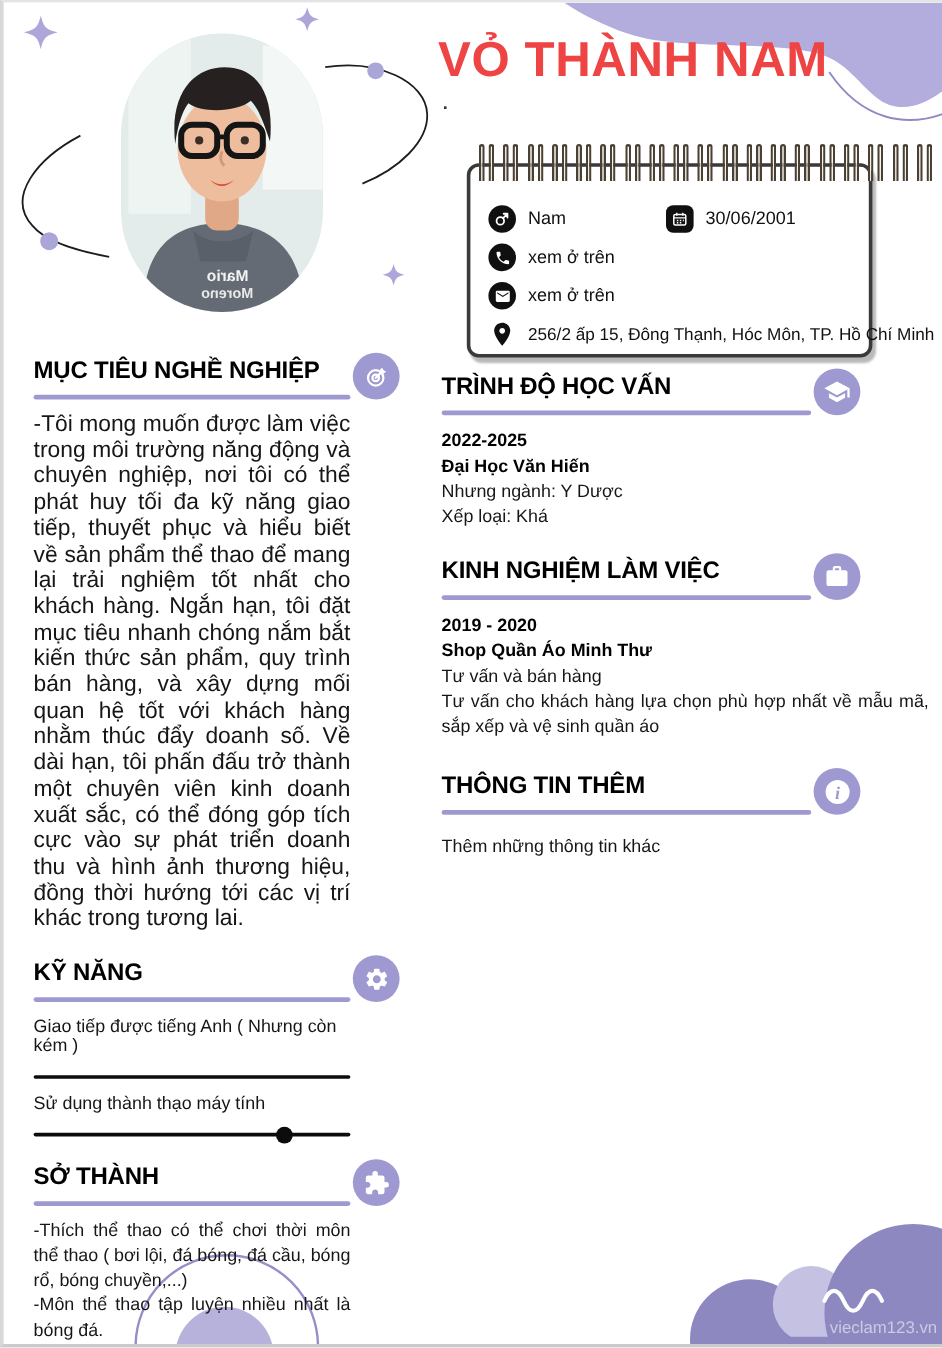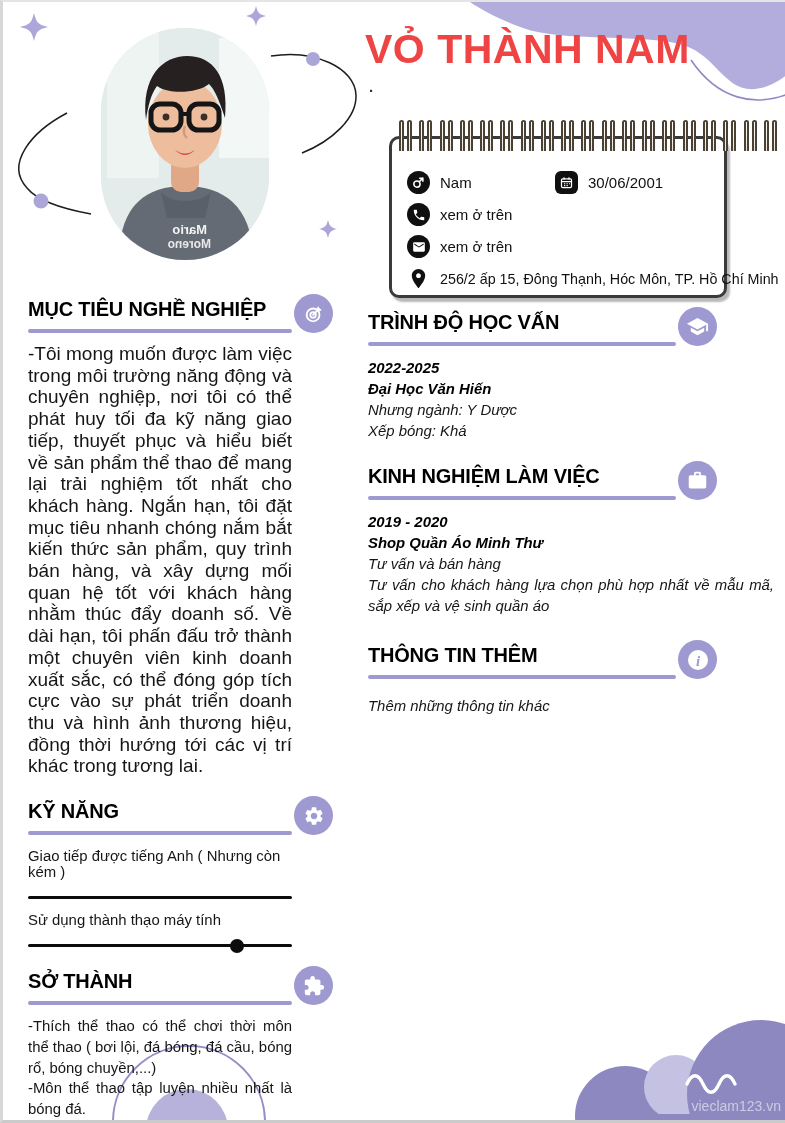--- a/index.html
+++ b/index.html
@@ -49,21 +49,21 @@
   .rule{height:4px;background:#9e99d0;margin-top:7px;border-radius:2px;}
   .badge{position:absolute;right:-41px;top:-3px;width:39px;height:39px;border-radius:50%;background:#9e99d0;display:flex;align-items:center;justify-content:center;}
 
   .body-text{font-size:19px;line-height:21.7px;text-align:justify;color:#161616;margin:10px 0 0 0;}
   .hobby-line{font-size:14.9px;line-height:20.8px;text-align:justify;color:#161616;margin:0;}
 
   .skill-label{font-size:14.9px;color:#161616;margin-top:13px;}
   .skill-bar{position:relative;height:3px;background:#0c0c0c;margin-top:16px;border-radius:2px;}
   .skill-bar .dot{position:absolute;top:-5.5px;width:14px;height:14px;border-radius:50%;background:#0c0c0c;transform:translateX(-50%);}
 
-  .entry{margin-top:12px;font-size:14.9px;line-height:21px;color:#161616;font-style:italic;}
+  .entry{margin-top:12px;font-size:14.9px;line-height:21px;color:#161616;}
   .entry .b{font-weight:700;color:#000;}
   .entry .j{text-align:justify;}
   .mt{margin-top:22px;}
   .mt-lg{margin-top:26px;}
 
   .watermark{position:absolute;right:4px;bottom:6px;font-size:14px;color:rgba(255,255,255,.55);z-index:5;}
 </style>
 </head>
 <body>
 
@@ -254,21 +254,21 @@
       <span class="badge">
         <svg width="23" height="23" viewBox="0 0 24 24">
             <path d="M5 13.18v4L12 21l7-3.82v-4L12 17l-7-3.82zM12 3 1 9l11 6 9-4.91V17h2V9L12 3z" fill="#fff"></path>
           </svg>
       </span>
     </div>
     <div class="entry">
       <div class="b">2022-2025</div>
       <div class="b">Đại Học Văn Hiến</div>
       <div>Nhưng ngành: Y Dược</div>
-      <div>Xếp bóng: Khá</div>
+      <div>Xếp loại: Khá</div>
     </div>
 
     <div class="sec-head mt">
       <h2>KINH NGHIỆM LÀM VIỆC</h2>
       <div class="rule"></div>
       <span class="badge">
         <svg width="21" height="21" viewBox="0 0 24 24">
             <path d="M20 6h-4V4c0-1.1-.9-2-2-2h-4c-1.1 0-2 .9-2 2v2H4c-1.1 0-2 .9-2 2v11c0 1.1.9 2 2 2h16c1.1 0 2-.9 2-2V8c0-1.1-.9-2-2-2zm-6 0h-4V4h4v2z" fill="#fff"></path>
           </svg>
       </span>

